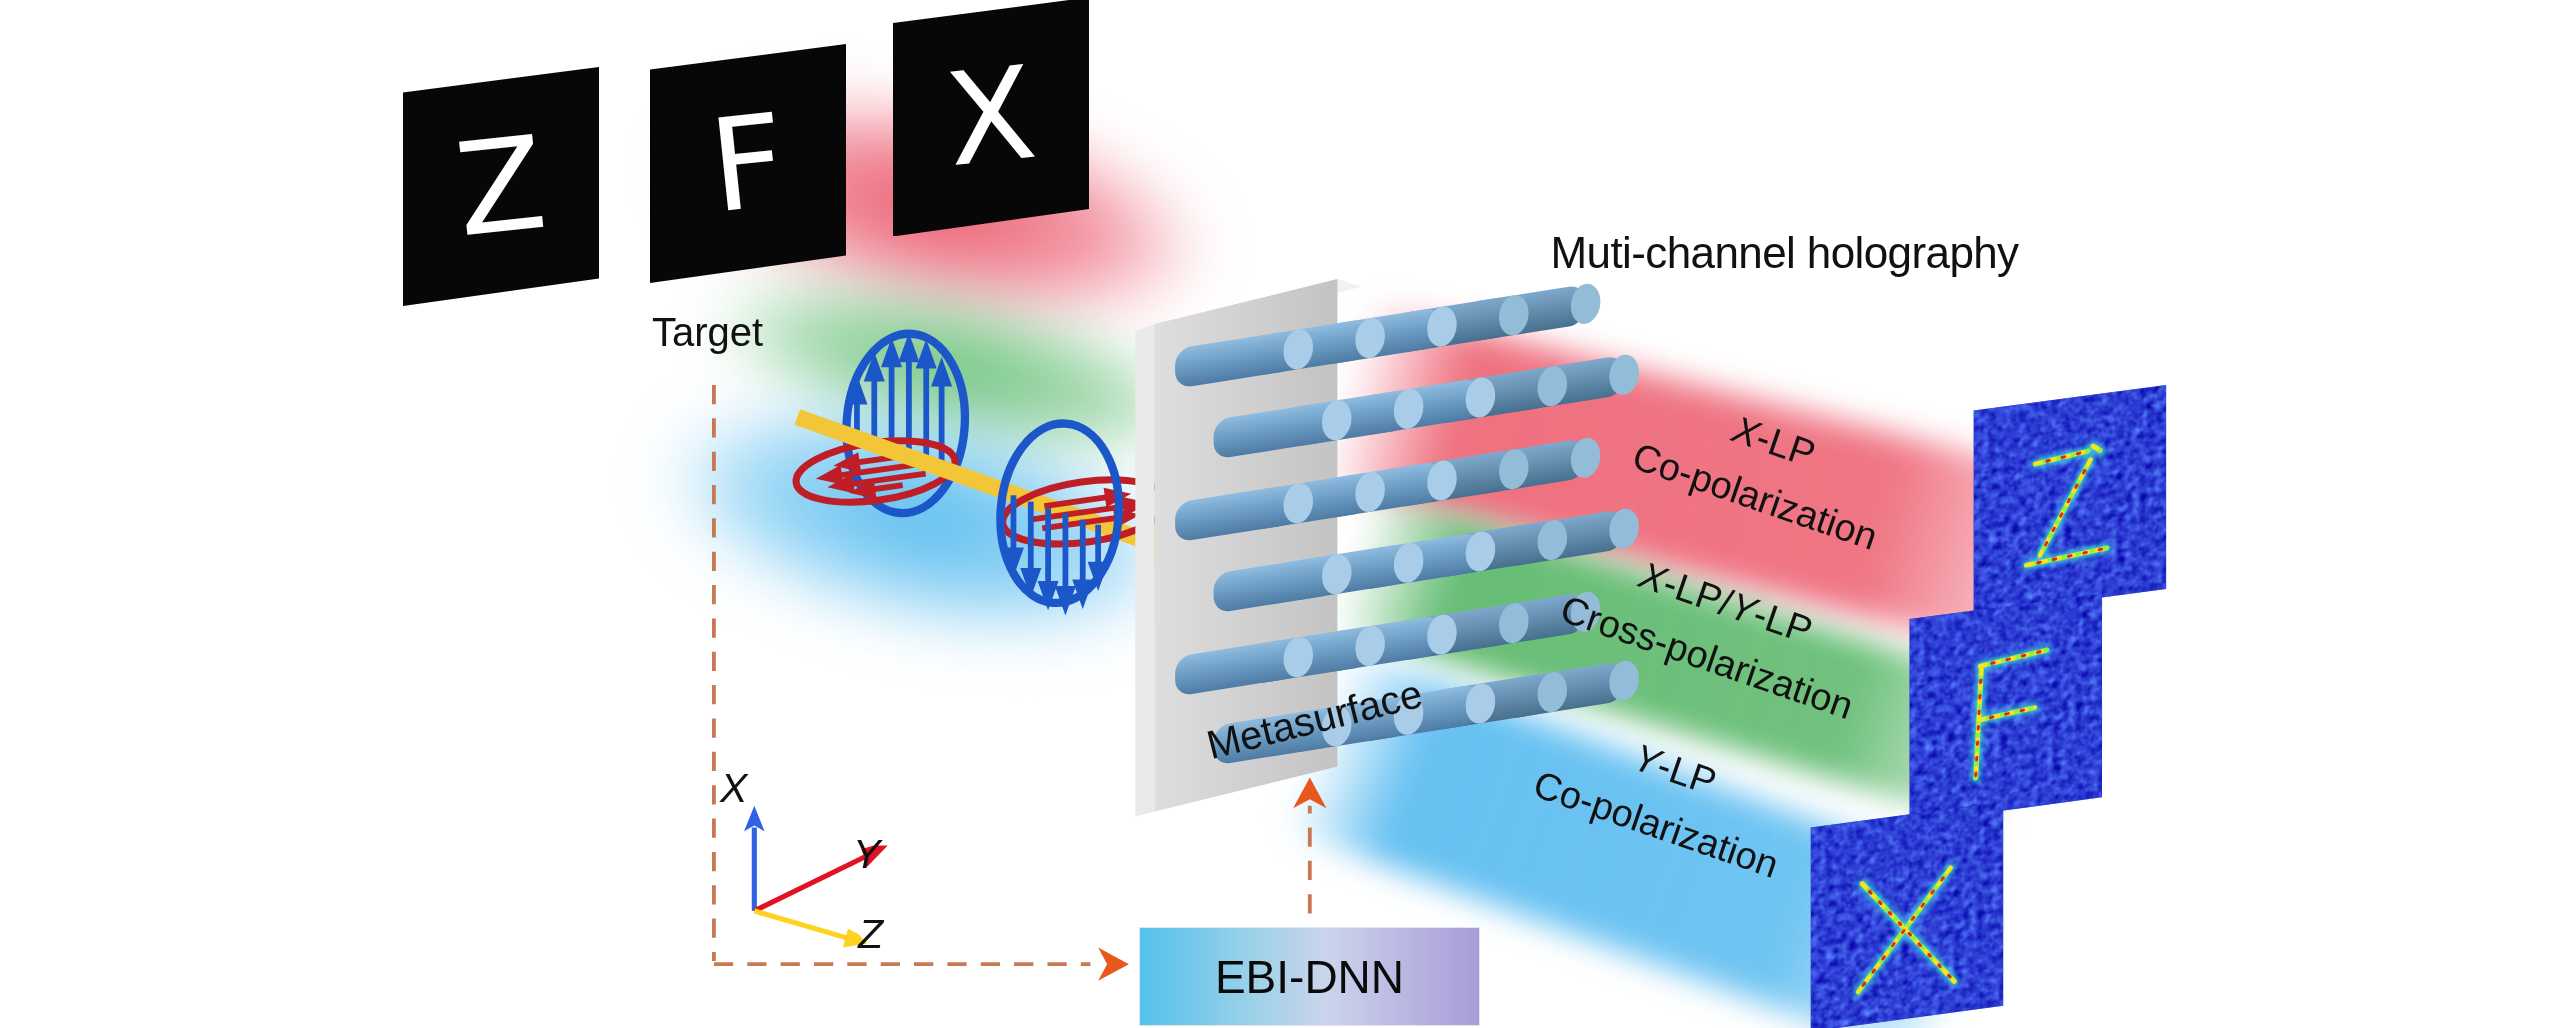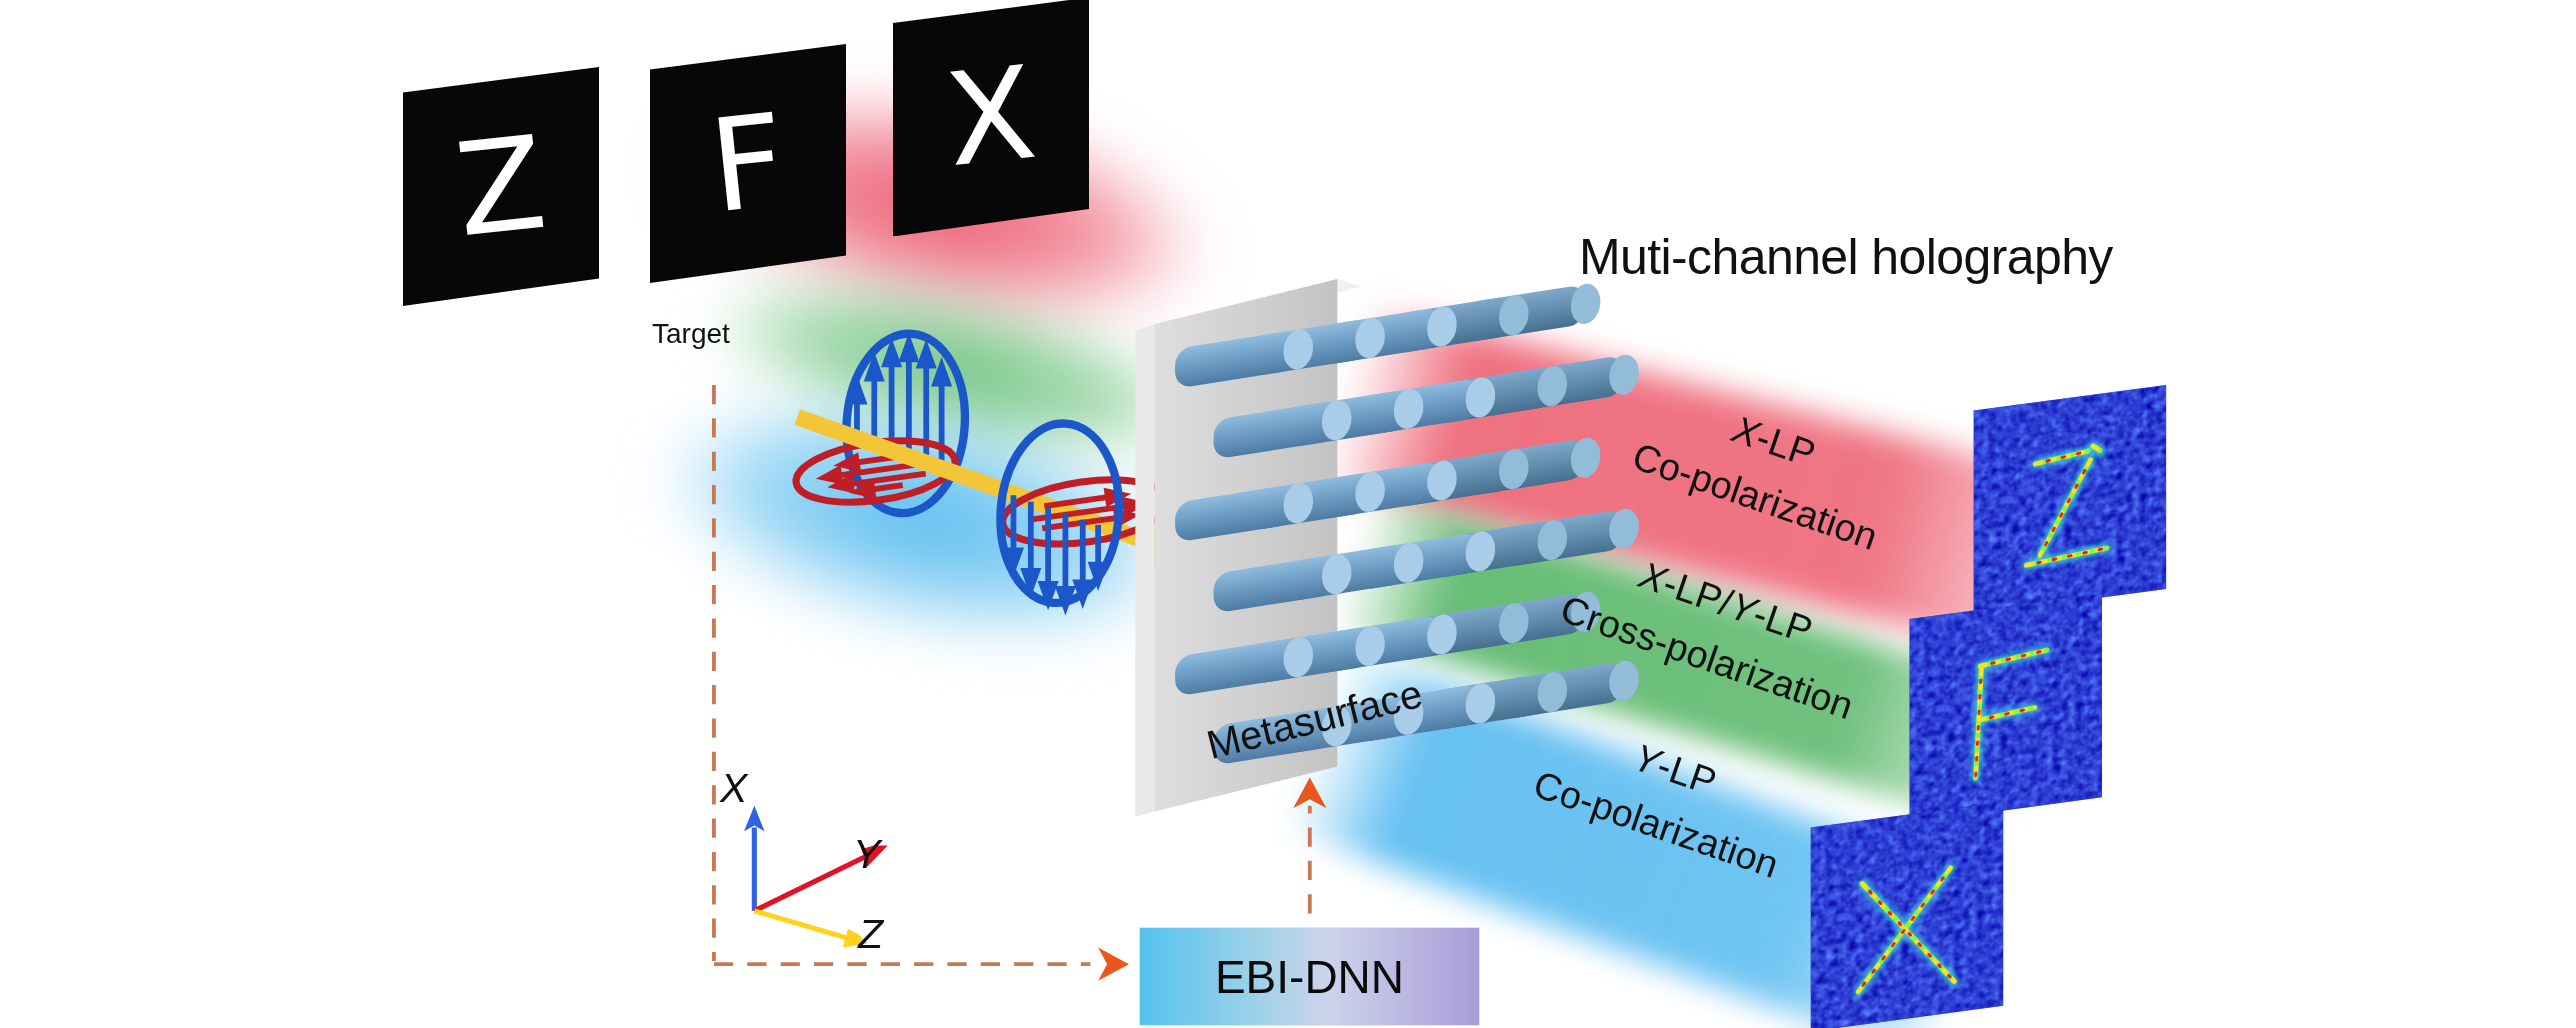--- a/index.html
+++ b/index.html
@@ -32,22 +32,22 @@
   .tcard{position:absolute;width:196px;height:239px;background:#070707;
     clip-path:polygon(0 10.7%, 100% 0%, 100% 88.5%, 0 100%);
     display:flex;align-items:center;justify-content:center;z-index:3;}
   .tcard span{color:#ffffff;font-family:"DejaVu Sans", sans-serif;font-size:128px;
     transform:rotate(-6deg);line-height:1;}
   #tcard-z{left:403px;top:67px;}
   #tcard-f{left:650px;top:44px;}
   #tcard-x{left:893px;top:-2.6px;}
   
   .lbl{position:absolute;color:#111;z-index:5;white-space:nowrap;}
-  #title{left:1579px;top:228px;width:513px;font-size:50px;letter-spacing:-0.6px;}
-  #target-label{left:652px;top:318px;font-size:28px;}
+  #title{left:1528px;top:228px;width:513px;text-align:center;font-size:44px;letter-spacing:-0.6px;}
+  #target-label{left:652px;top:310px;font-size:40px;}
   #metasurface-label{left:1185px;top:697px;width:259px;text-align:center;font-size:40px;
      transform:rotate(-14deg);}
   .beamlbl{position:absolute;width:385px;text-align:center;z-index:5;color:#111;
      font-size:38px;line-height:58px;}
   #beamlbl-red{left:1572px;top:411px;transform:rotate(19deg);}
   #beamlbl-green{left:1524px;top:572px;transform:rotate(19deg);}
   #beamlbl-blue{left:1473px;top:739px;transform:rotate(19deg);}
   .var{font-style:italic;}
   .axlbl{position:absolute;font-size:41px;font-style:italic;color:#111;z-index:5;}
   #axlbl-x{left:720px;top:765px;}

